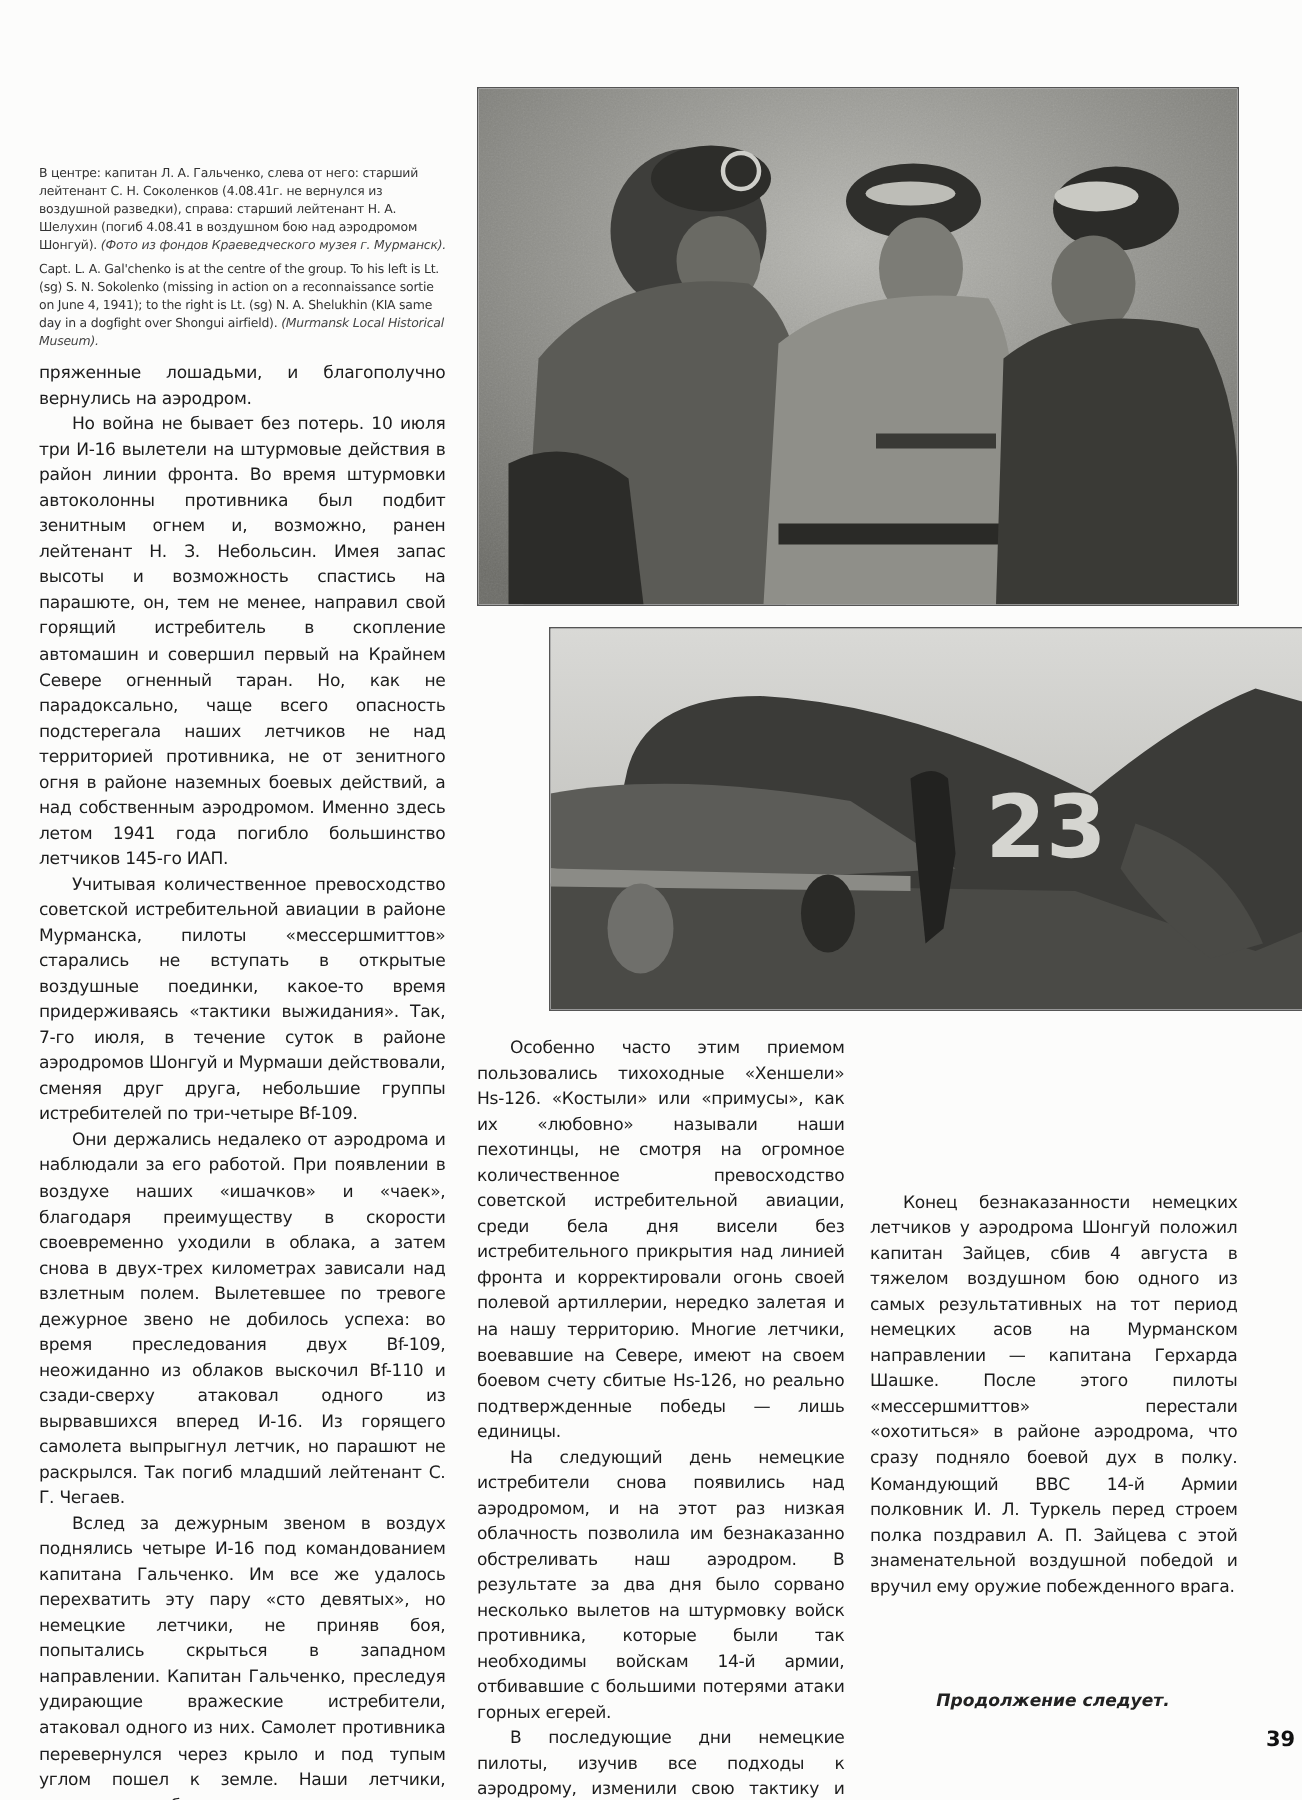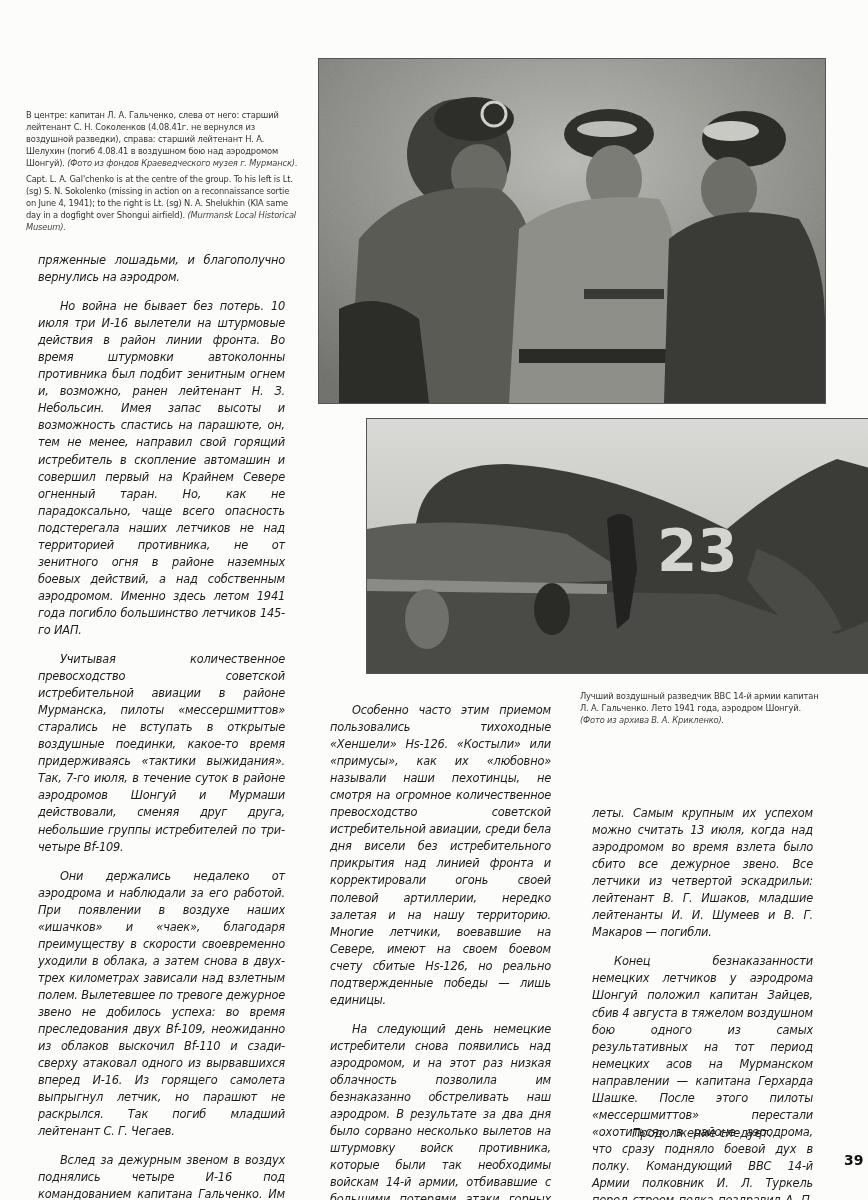--- a/index.html
+++ b/index.html
@@ -13,29 +13,29 @@
   .caption {
     font-size: 8.3px; line-height: 12px; color: #333;
     letter-spacing: -0.15px;
   }
   .caption p { margin: 0 0 4px 0; }
   .caption i { font-style: italic; color: #444; }
   .body-text {
     font-size: 11.4px; line-height: 17.05px; text-align: justify;
     letter-spacing: -0.2px; color: #1c1c1c;
   }
-  .body-text p { margin: 12px; text-indent: 22px; font-style: italic; }
+  .body-text p { margin: 0; text-indent: 22px; }
   .body-text p.noindent { text-indent: 0; }
   .photo {
     position: absolute; border: 1px solid #555; overflow: hidden;
   }
   .photo svg { display: block; width: 100%; height: 100%; }
   .cont {
     position: absolute; left: 580px; top: 1126px; width: 244px;
-    text-align: center; font-style: italic; font-size: 11.4px; color: #222;
+    text-align: center; font-style: italic; font-size: 11.4px; color: #222; font-weight: bold;
   }
   .pageno {
     position: absolute; left: 800px; top: 1152px; font-weight: bold;
     font-size: 14px; color: #111; font-family: "DejaVu Sans", sans-serif; padding-left: 44px;
   }
 </style>
 </head>
 <body>
 
 <div class="col caption" style="left:26px; top:65px; width:272px;margin-top:44px;">
@@ -124,25 +124,20 @@
   <p>Вслед за дежурным звеном в воздух поднялись четыре И-16 под командованием капитана Гальченко. Им все же удалось перехватить эту пару «сто девятых», но немецкие летчики, не приняв боя, попытались скрыться в западном направлении. Капитан Гальченко, преследуя удирающие вражеские истребители, атаковал одного из них. Самолет противника перевернулся через крыло и под тупым углом пошел к земле. Наши летчики, посчитав его сбитым, не стали преследовать «падающий» самолет. И напрасно... в первые месяцы войны немецкие пилоты успешно применяли этот тактический прием — имитирование падения самолета переворотом через</p>
 </div>
 
 <div class="col body-text" style="left:318px; top:690px; width:245px;">
   <p>Особенно часто этим приемом пользовались тихоходные «Хеншели» Hs-126. «Костыли» или «примусы», как их «любовно» называли наши пехотинцы, не смотря на огромное количественное превосходство советской истребительной авиации, среди бела дня висели без истребительного прикрытия над линией фронта и корректировали огонь своей полевой артиллерии, нередко залетая и на нашу территорию. Многие летчики, воевавшие на Севере, имеют на своем боевом счету сбитые Hs-126, но реально подтвержденные победы — лишь единицы.</p>
   <p>На следующий день немецкие истребители снова появились над аэродромом, и на этот раз низкая облачность позволила им безнаказанно обстреливать наш аэродром. В результате за два дня было сорвано несколько вылетов на штурмовку войск противника, которые были так необходимы войскам 14-й армии, отбивавшие с большими потерями атаки горных егерей.</p>
   <p>В последующие дни немецкие пилоты, изучив все подходы к аэродрому, изменили свою тактику и теперь старались подходить незамеченными и неожиданно атаковать взлетающие на боевые задания само-</p>
 </div>
 
 <div class="col caption" style="left:580px; top:690px; width:246px;">
-  <p>
-    <span>Лучший воздушный разведчик ВВС 14-й армии капитан Л. А. Гальченко. Лето 1941 года, аэродром Шонгуй.</span>
-    <i>(Фото из архива В. А. Крикленко).</i>
-  </p>
 </div>
 
 <div class="col body-text" style="left:580px; top:793px; width:245px;">
-  <p class="noindent">леты. Самым крупным их успехом можно считать 13 июля, когда над аэродромом во время взлета было сбито все дежурное звено. Все летчики из четвертой эскадрильи: лейтенант В. Г. Ишаков, младшие лейтенанты И. И. Шумеев и В. Г. Макаров — погибли.</p>
   <p>Конец безнаказанности немецких летчиков у аэродрома Шонгуй положил капитан Зайцев, сбив 4 августа в тяжелом воздушном бою одного из самых результативных на тот период немецких асов на Мурманском направлении — капитана Герхарда Шашке. После этого пилоты «мессершмиттов» перестали «охотиться» в районе аэродрома, что сразу подняло боевой дух в полку. Командующий ВВС 14-й Армии полковник И. Л. Туркель перед строем полка поздравил А. П. Зайцева с этой знаменательной воздушной победой и вручил ему оружие побежденного врага.</p>
 </div>
 
 <div class="cont">Продолжение следует.</div>
 <div class="pageno">39</div>
 
 </body></html>

